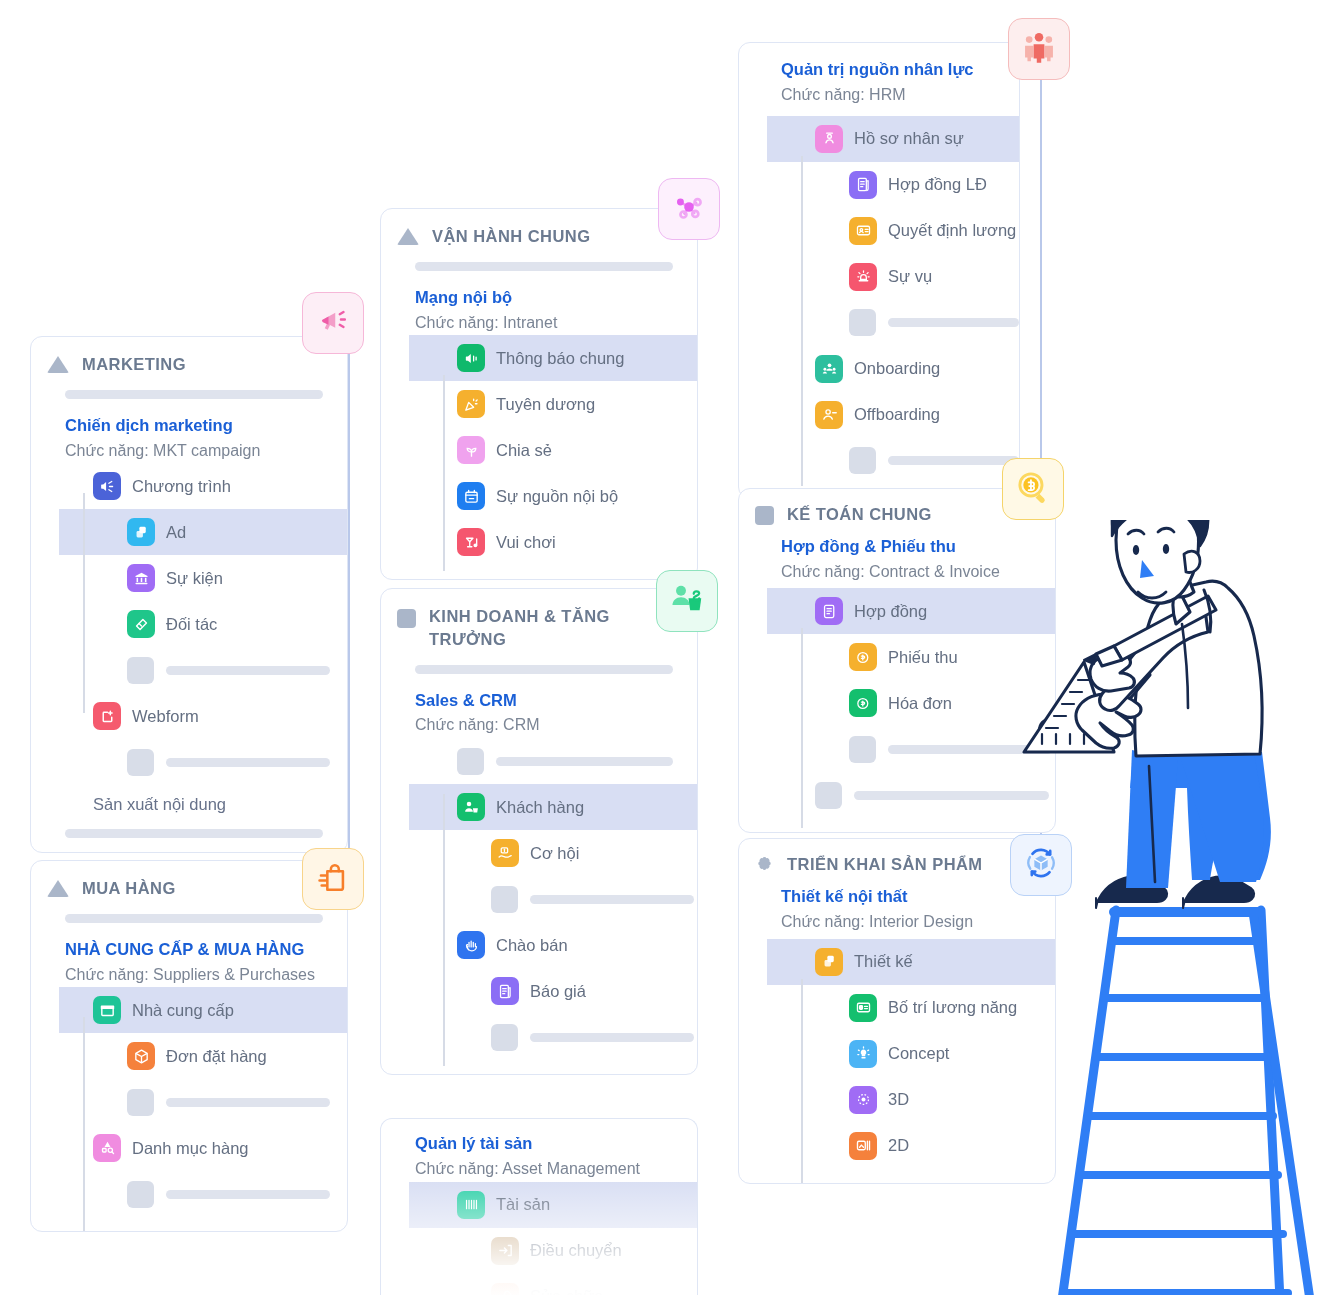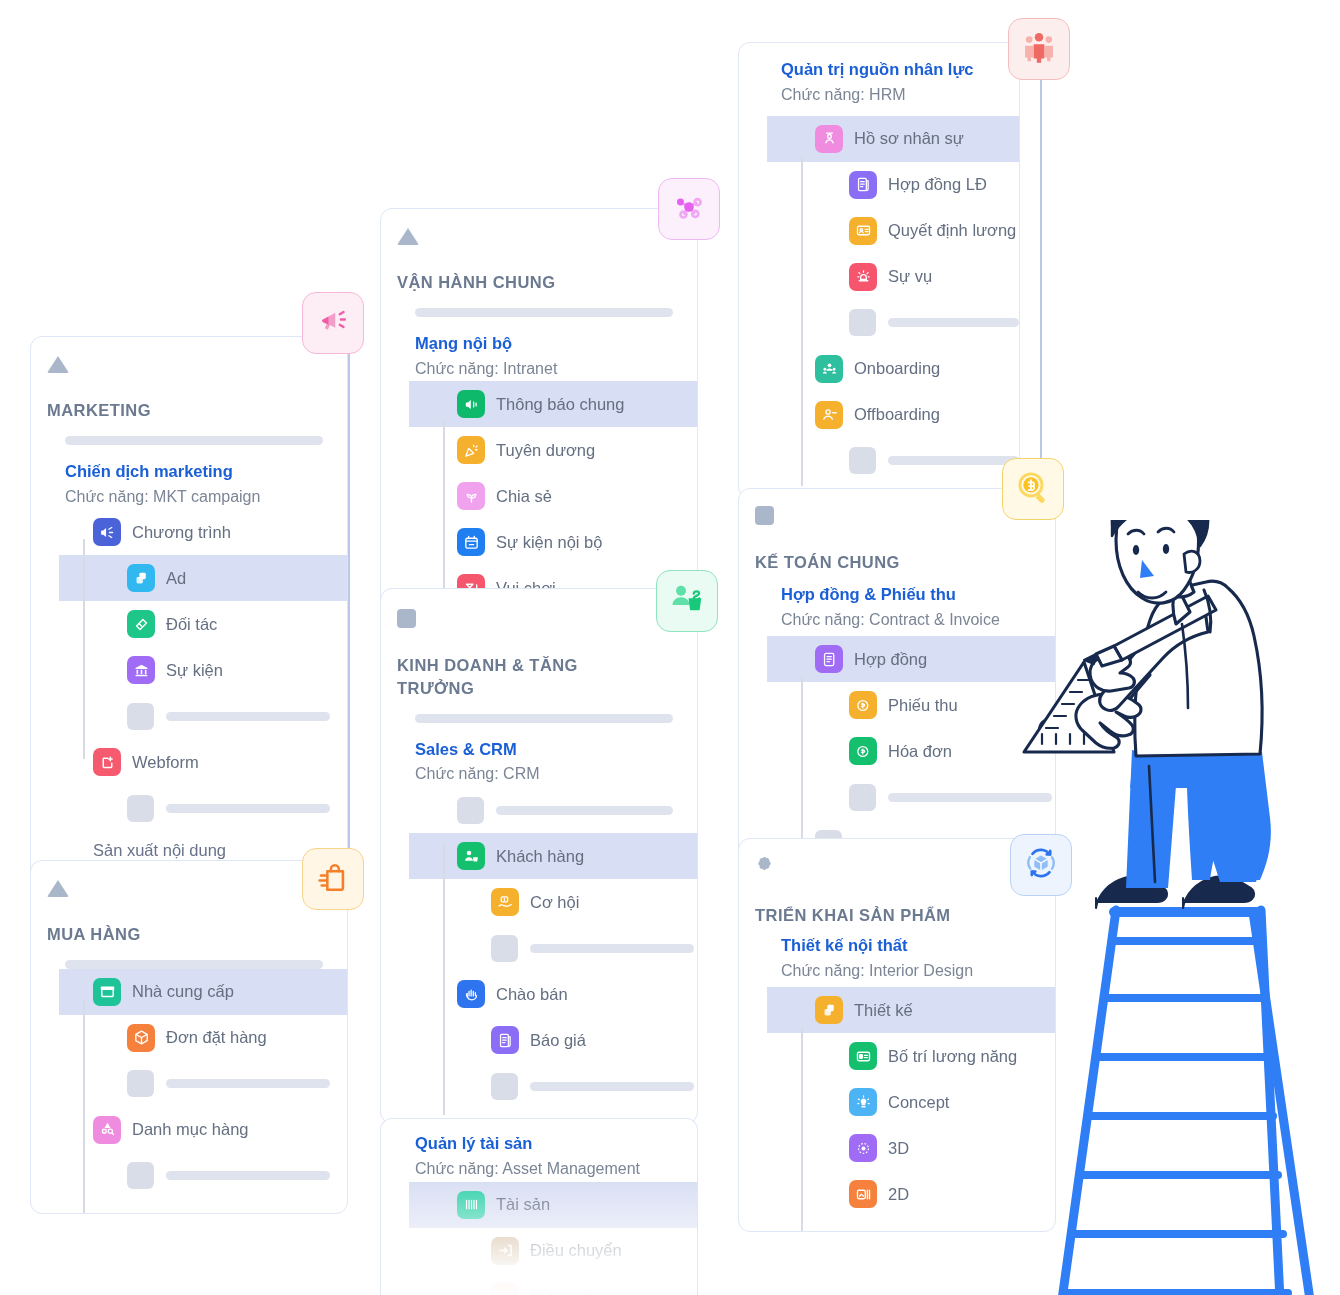--- a/index.html
+++ b/index.html
@@ -33,23 +33,22 @@
     border: 1px solid #dfe6f5;
     border-radius: 12px;
     z-index: 3;
     overflow: hidden;
   }
   .card-inner { padding: 0 0 14px 0; }
 
   .card-header {
     display: flex;
     align-items: flex-start;
-    gap: 26px;
+    gap: 13px;
     padding: 16px 18px 0 16px;
-    flex-direction: column;
   }
   .hdr-glyph { flex: 0 0 auto; margin-top: 3px; }
   .hdr-title {
     font-size: 16.5px;
     font-weight: 700;
     letter-spacing: 0.45px;
     color: #6b7a90;
     line-height: 1.38;
   }
 
@@ -206,42 +205,42 @@
           <span class="tile" style="background:#31b8f0;">
             <svg width="17" height="17" viewBox="0 0 24 24">
                 <rect x="9" y="4" width="9" height="9" rx="2" fill="#fff"></rect>
                 <rect x="5" y="10" width="9" height="9" rx="2" fill="#fff" opacity=".85"></rect>
               </svg>
           </span>
           <span class="row-label">Ad</span>
         </div>
 
         <div class="row indent1">
-          <span class="tile" style="background:#1fc68a;">
-            <svg width="17" height="17" viewBox="0 0 24 24" fill="none" stroke="#fff" stroke-width="2" stroke-linecap="round" stroke-linejoin="round">
-                <path d="M5 14 14 5l5 5-9 9z"></path>
-                <path d="M8.5 10.5 12 14"></path>
-              </svg>
-          </span>
-          <span class="row-label">Đối tác</span>
-        </div>
-
-        <div class="row indent1">
           <span class="tile" style="background:#a06cf5;">
             <svg width="17" height="17" viewBox="0 0 24 24" fill="#fff">
                 <path d="M12 4 3.5 8.5V10h17V8.5z"></path>
                 <rect x="5" y="11" width="2.2" height="6"></rect>
                 <rect x="10.9" y="11" width="2.2" height="6"></rect>
                 <rect x="16.8" y="11" width="2.2" height="6"></rect>
                 <rect x="3.5" y="18" width="17" height="2" rx="1"></rect>
               </svg>
           </span>
           <span class="row-label">Sự kiện</span>
         </div>
 
+        <div class="row indent1">
+          <span class="tile" style="background:#1fc68a;">
+            <svg width="17" height="17" viewBox="0 0 24 24" fill="none" stroke="#fff" stroke-width="2" stroke-linecap="round" stroke-linejoin="round">
+                <path d="M5 14 14 5l5 5-9 9z"></path>
+                <path d="M8.5 10.5 12 14"></path>
+              </svg>
+          </span>
+          <span class="row-label">Đối tác</span>
+        </div>
+
         <div class="row indent1 skel-row" style="display:flex;">
           <span class="skel-sq"></span>
           <span class="skel-ln" style="width:164px;"></span>
         </div>
 
         <div class="row">
           <span class="tile" style="background:#f55a6e;">
             <svg width="17" height="17" viewBox="0 0 24 24" fill="none" stroke="#fff" stroke-width="2.1" stroke-linecap="round">
                 <path d="M18 13v5a1 1 0 0 1-1 1H7a1 1 0 0 1-1-1V7a1 1 0 0 1 1-1h5"></path>
                 <path d="M16 4.5v5M13.5 7h5"></path>
@@ -263,20 +262,24 @@
     </div>
   </div>
 
   <div class="card" style="left:30px; top:860px; width:318px;">
     <div class="card-inner">
       <div class="card-header">
         <span class="hdr-glyph tri"></span>
         <span class="hdr-title">MUA HÀNG</span>
       </div>
       <div class="skel-bar" style="width:258px;"></div>
+      <div class="grp">
+        <div class="grp-title">NHÀ CUNG CẤP &amp; MUA HÀNG</div>
+        <div class="grp-sub">Chức năng: Suppliers &amp; Purchases</div>
+      </div>
 
       <div style="position:relative;">
         <div class="rail" style="left:52px; top:30px; height:220px;"></div>
 
         <div class="row sel">
           <span class="tile" style="background:#1ec497;">
             <svg width="17" height="17" viewBox="0 0 24 24" fill="none" stroke="#fff" stroke-width="2" stroke-linejoin="round">
                 <path d="M4 9h16v9a1 1 0 0 1-1 1H5a1 1 0 0 1-1-1z"></path>
                 <path d="M3.5 6h17v3h-17z" fill="#fff"></path>
               </svg>
@@ -366,21 +369,21 @@
           <span class="row-label">Chia sẻ</span>
         </div>
 
         <div class="row indent2" style="padding-left:48px;">
           <span class="tile" style="background:#1f7ef0;">
             <svg width="17" height="17" viewBox="0 0 24 24" fill="none" stroke="#fff" stroke-width="1.9" stroke-linecap="round">
                 <rect x="4" y="6" width="16" height="14" rx="2"></rect>
                 <path d="M4 10h16M8 3.5v3M16 3.5v3M9 15h6"></path>
               </svg>
           </span>
-          <span class="row-label">Sự kiện nội  bộ</span>
+          <span class="row-label">Sự nguồn nội  bộ</span>
         </div>
 
         <div class="row indent2" style="padding-left:48px;">
           <span class="tile" style="background:#f5566e;">
             <svg width="17" height="17" viewBox="0 0 24 24" fill="none" stroke="#fff" stroke-width="1.9" stroke-linecap="round" stroke-linejoin="round">
                 <path d="M5 6h9l-4.5 5z"></path>
                 <path d="M9.5 11v7M6.5 18h6"></path>
                 <circle cx="17.5" cy="16" r="1.8" fill="#fff"></circle>
                 <path d="M19.3 16V7"></path>
               </svg>

